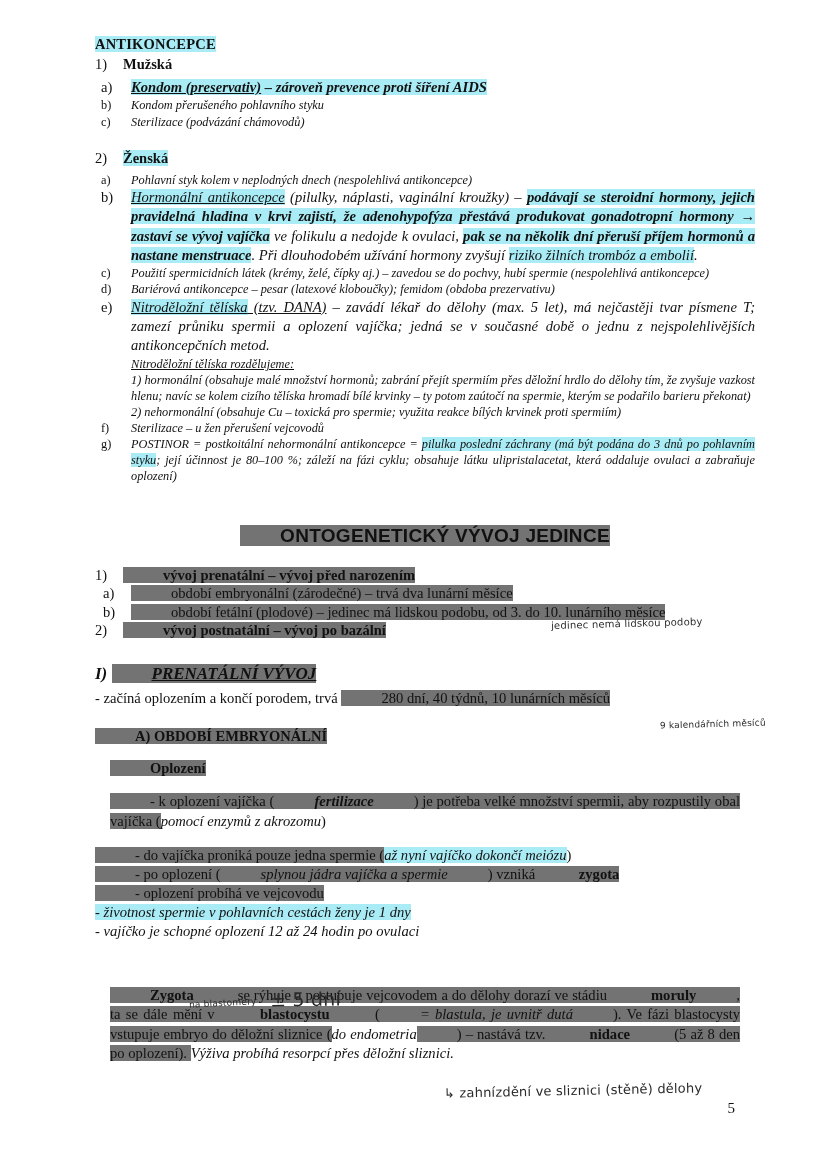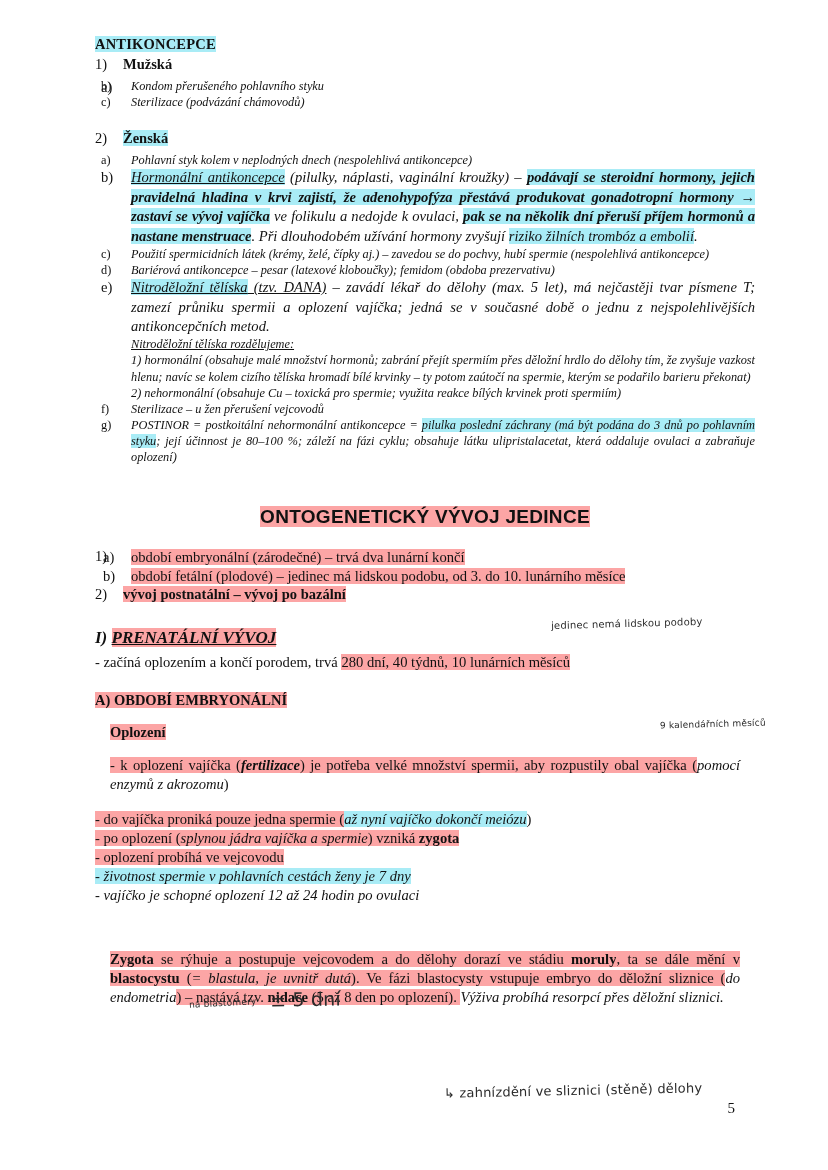--- a/index.html
+++ b/index.html
@@ -24,21 +24,21 @@
   }
   .content {
     position: absolute;
     left: 95px;
     top: 36px;
     width: 660px;
   }
 
   
   .hc { background: #a9ecf6; }          
-  .hp { background: #fca5a5; }          
+  .hp { background: #737373; padding-left: 40px; }          
 
   
   .b  { font-weight: bold; }
   .i  { font-style: italic; }
   .bi { font-weight: bold; font-style: italic; }
   .u  { text-decoration: underline; }
 
   
   .h-antikoncepce {
     font-weight: bold;
@@ -180,20 +180,21 @@
     </div>
 
     <div class="lvl1">
       <span class="mk">1)</span>
       <span class="b">Mužská</span>
     </div>
     <div class="sp-s"></div>
 
     <div class="lvl2 big">
       <span class="mk">a)</span>
+      <span class="hc"><span class="bi u">Kondom (preservativ)</span><span class="bi"> – zároveň prevence proti šíření AIDS</span></span>
     </div>
     <div class="lvl2">
       <span class="mk">b)</span>
       <span class="i">Kondom přerušeného pohlavního styku</span>
     </div>
     <div class="lvl2">
       <span class="mk">c)</span>
       <span class="i">Sterilizace (podvázání chámovodů)</span>
     </div>
 
@@ -252,24 +253,25 @@
     <div class="sp-m"></div>
 
     <div class="h-onto">
       <span class="hp">ONTOGENETICKÝ VÝVOJ JEDINCE</span>
     </div>
 
     <div class="sp-l"></div>
 
     <div class="lvl1">
       <span class="mk">1)</span>
+      <span class="b hp">vývoj prenatální – vývoj před narozením</span>
     </div>
     <div class="lvl2-a">
       <span class="mk">a)</span>
-      <span class="hp">období embryonální (zárodečné) – trvá dva lunární končí</span>
+      <span class="hp">období embryonální (zárodečné) – trvá dva lunární měsíce</span>
     </div>
     <div class="lvl2-a">
       <span class="mk">b)</span>
       <span class="hp">období fetální (plodové) – jedinec má lidskou podobu, od 3. do 10. lunárního měsíce</span>
     </div>
     <div class="lvl1">
       <span class="mk">2)</span>
       <span class="b hp">vývoj postnatální – vývoj po bazální</span>
     </div>
 
@@ -299,21 +301,21 @@
     <div class="body-line">
       <span class="hp">- do vajíčka proniká pouze jedna spermie (</span><span class="i hc">až nyní vajíčko dokončí meiózu</span><span>)</span>
     </div>
     <div class="body-line">
       <span class="hp">- po oplození (</span><span class="i hp">splynou jádra vajíčka a spermie</span><span class="hp">) vzniká </span><span class="b hp">zygota</span>
     </div>
     <div class="body-line">
       <span class="hp">- oplození probíhá ve vejcovodu</span>
     </div>
     <div class="body-line">
-      <span class="i hc">- životnost spermie v pohlavních cestách ženy je 7 dny</span>
+      <span class="i hc">- životnost spermie v pohlavních cestách ženy je 1 dny</span>
     </div>
     <div class="body-line">
       <span class="i">- vajíčko je schopné oplození 12 až 24 hodin po ovulaci</span>
     </div>
 
     <div class="sp-xl"></div>
 
     <div class="body-par">
       <span class="b hp">Zygota</span><span class="hp"> se rýhuje a postupuje vejcovodem a do dělohy dorazí ve stádiu </span><span class="b hp">moruly</span><span class="hp">, ta se dále mění v </span><span class="b hp">blastocystu</span><span class="hp"> (</span><span class="i hp">= blastula, je uvnitř dutá</span><span class="hp">). Ve fázi blastocysty vstupuje embryo do děložní sliznice (</span><span class="i">do endometria</span><span class="hp">) – nastává tzv. </span><span class="b hp">nidace</span><span class="hp"> (5 až 8 den po oplození). </span><span class="i">Výživa probíhá resorpcí přes děložní sliznici.</span>
     </div>

